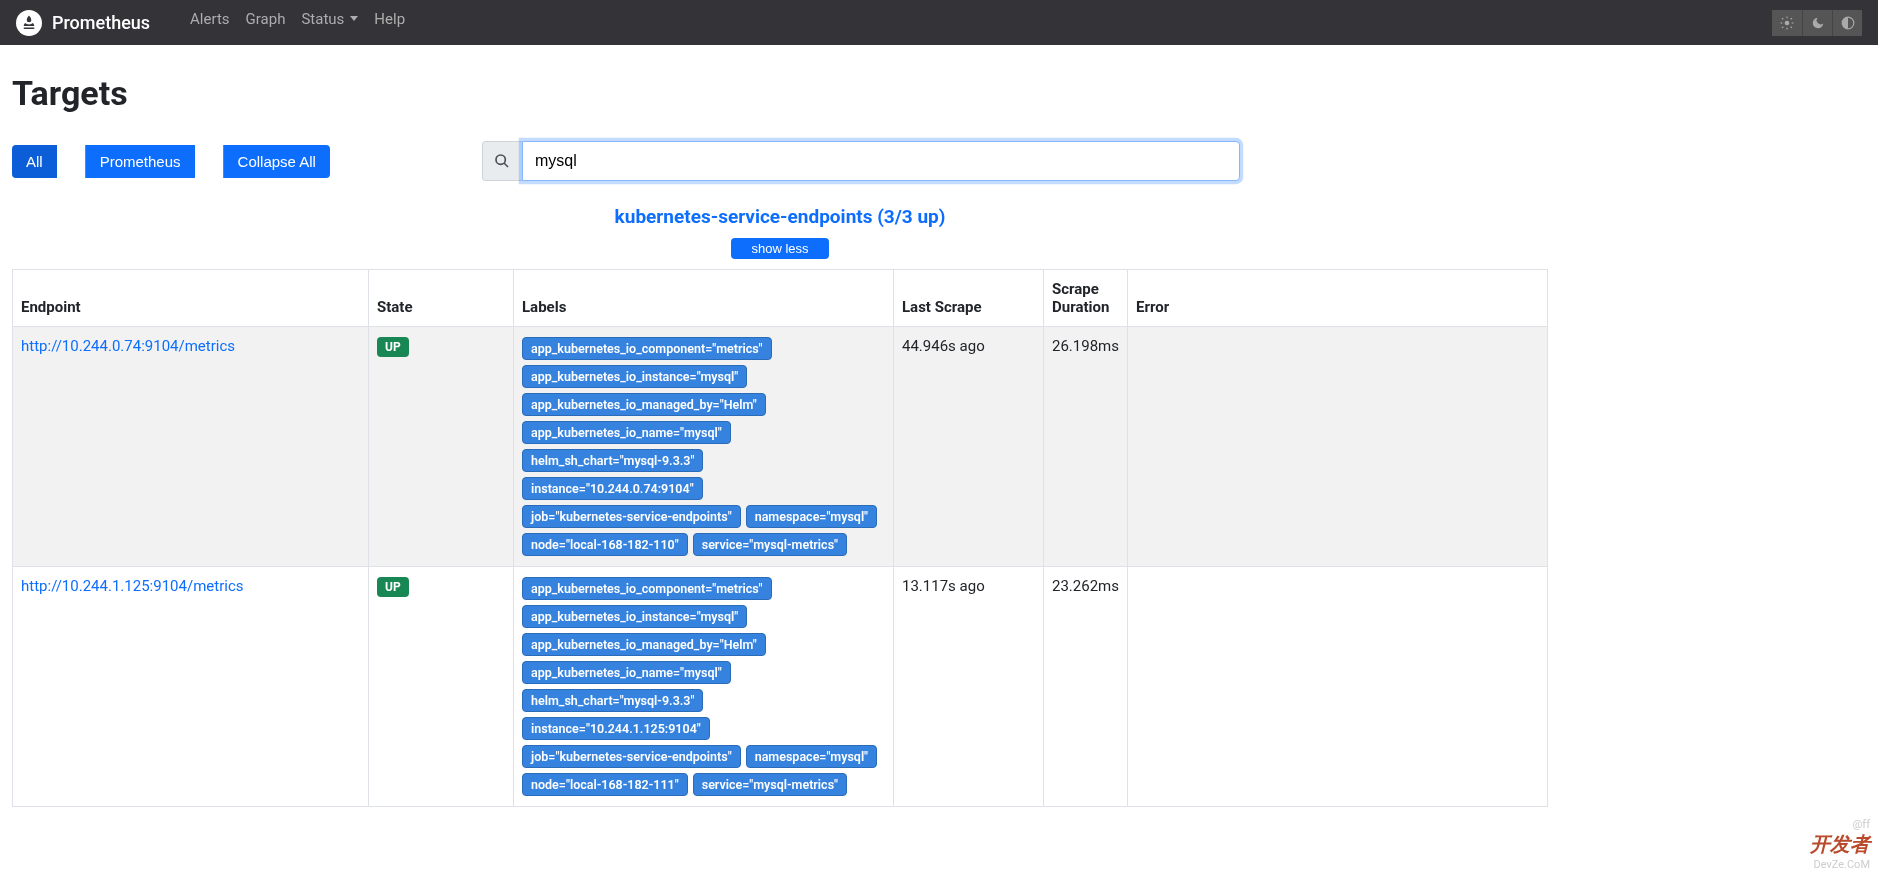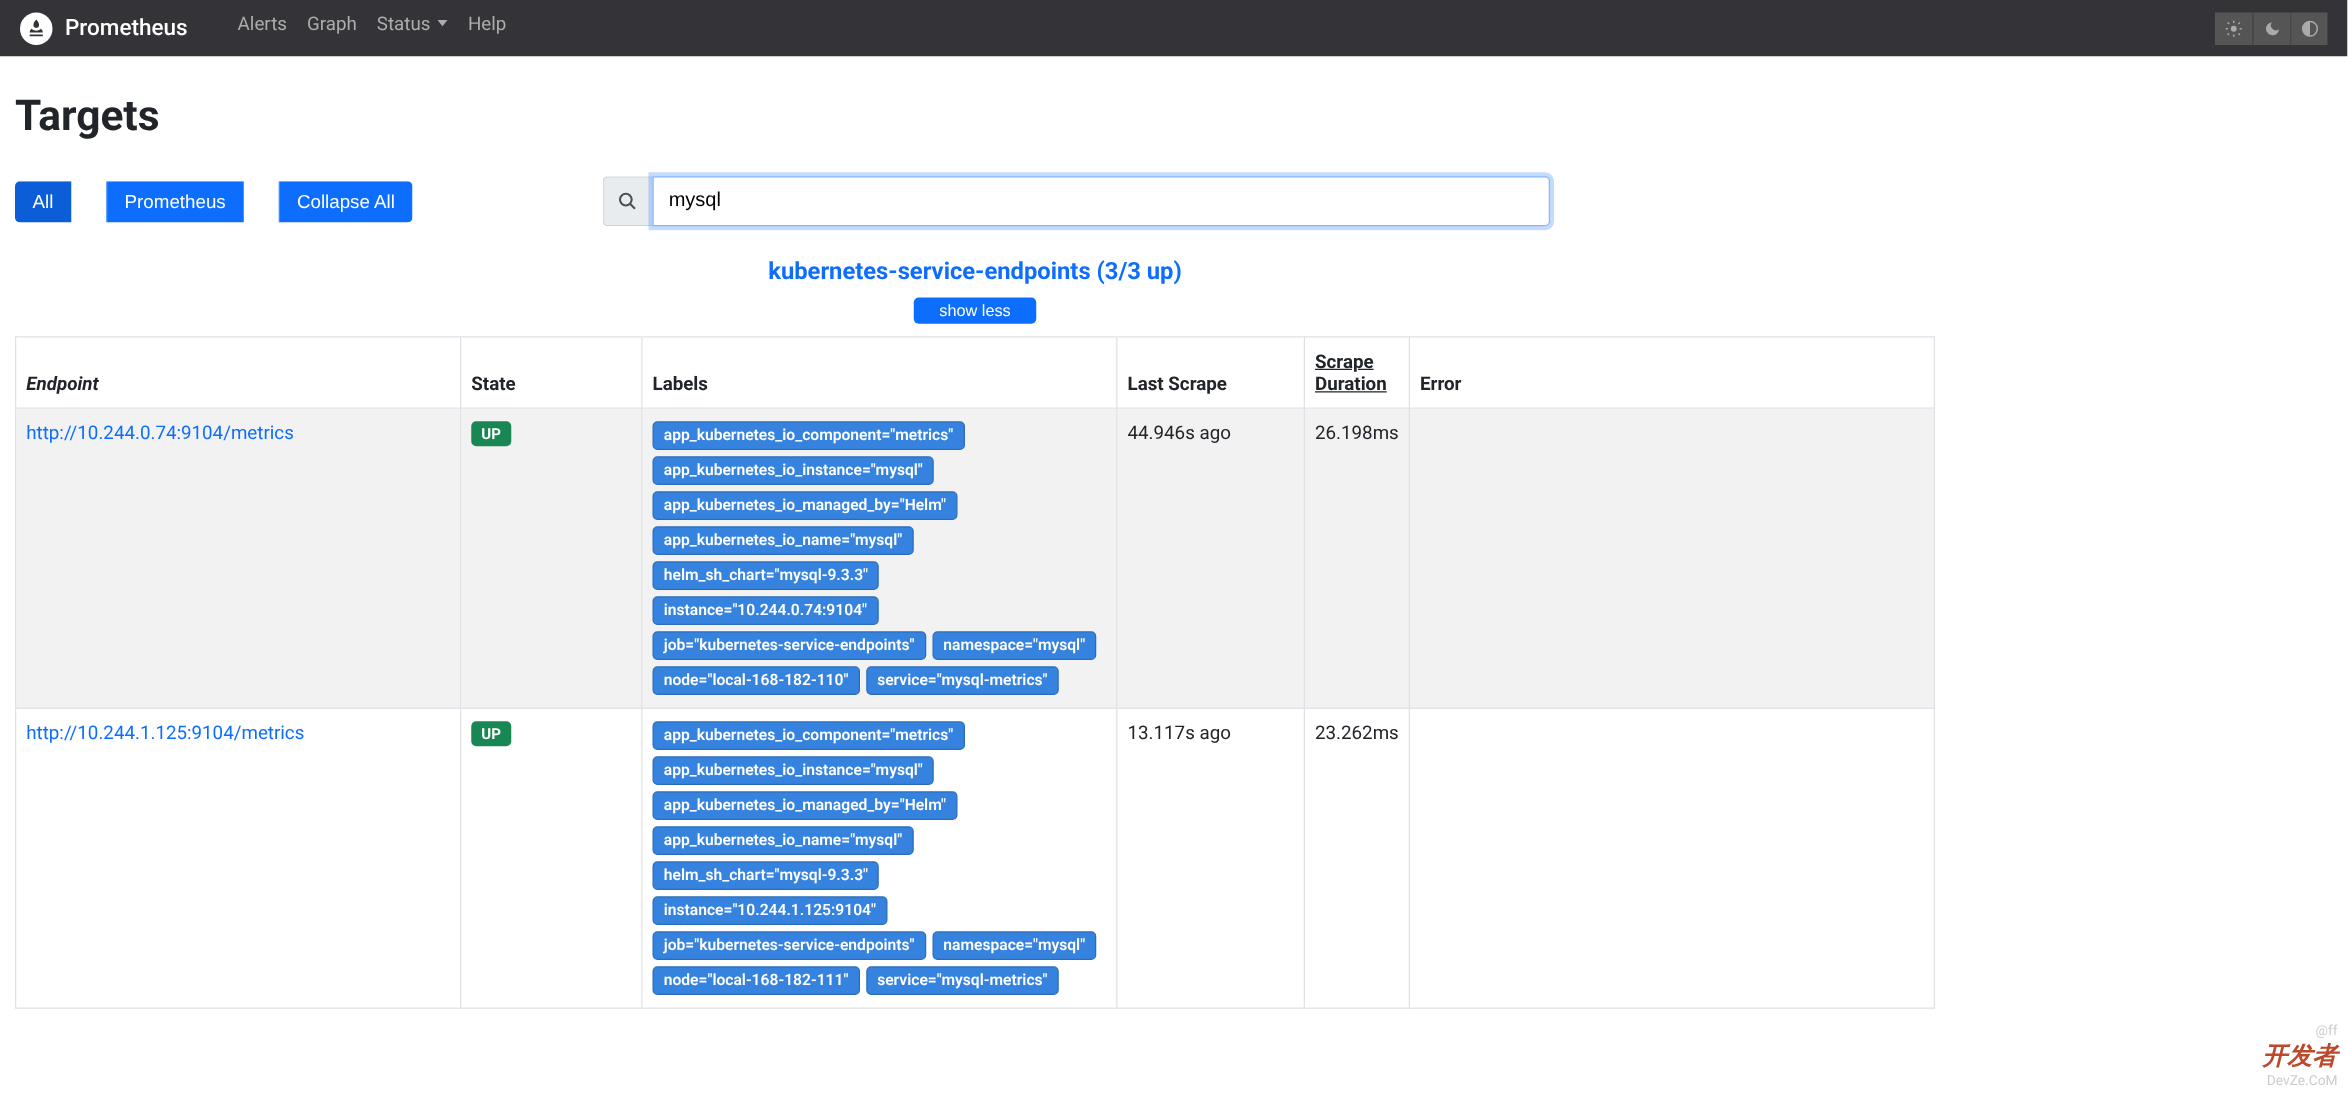--- a/index.html
+++ b/index.html
@@ -25,25 +25,25 @@
     .search-wrap { display: flex; margin-left: 138px; }
     .search-icon-btn { background: #e9ecef; border: 1px solid #ced4da; border-right: none; width: 40px; height: 40px; display: flex; align-items: center; justify-content: center; border-radius: 4px 0 0 4px; color: #495057; }
     .search-input { width: 718px; height: 40px; border: 1px solid #86b7fe; border-radius: 0 4px 4px 0; padding: 0 12px; font-size: 16px; outline: none; box-shadow: 0 0 0 0.2rem rgba(13,110,253,.25); }
     .group-header { display: flex; align-items: center; gap: 10px; margin-bottom: 10px; flex-direction: column; }
     .group-title { color: #0d6efd; font-size: 19px; font-weight: 700; cursor: pointer; }
     .show-less { background: #0d6efd; color: #fff; border: none; border-radius: 4px; padding: 3px 20px; font-size: 13px; cursor: pointer; }
     table.targets { width: 100%; border-collapse: collapse; margin-top: 6px; border: 1px solid #dee2e6; }
     table.targets th { text-align: left; padding: 10px 8px; font-weight: 700; border-bottom: 1px solid #dee2e6; border-right: 1px solid #dee2e6; vertical-align: bottom; background: #fff; font-size: 15px; }
     table.targets td { padding: 10px 8px; border-bottom: 1px solid #dee2e6; border-right: 1px solid #dee2e6; vertical-align: top; font-size: 15px; }
     table.targets tr:nth-child(odd) td { background: #f2f2f2; }
-    .col-endpoint { width: 356px; font-style: italic; }
+    .col-endpoint { width: 356px; }
     .col-state { width: 145px; }
     .col-labels { width: 380px; }
     .col-lastscrape { width: 150px; }
-    .col-duration { width: 80px; text-decoration: underline; }
+    .col-duration { width: 80px; }
     .col-error { }
     .endpoint-link { color: #0d6efd; text-decoration: none; }
     .badge-up { background: #198754; color: #fff; border-radius: 4px; padding: 3px 8px; font-weight: 700; font-size: 12px; display: inline-block; }
     .labels-wrap { display: flex; flex-wrap: wrap; gap: 5px; }
     .label-pill { background: #3683df; color: #fff; border-radius: 4px; padding: 3px 8px; font-size: 12.5px; font-weight: 600; white-space: nowrap; border: 1px solid #2b6cb8; }
     .caret-down { width: 0; height: 0; border-left: 4px solid transparent; border-right: 4px solid transparent; border-top: 5px solid #adadad; display: inline-block; margin-left: 2px; }
     .watermark { position: fixed; right: 8px; bottom: 8px; color: #ccc; font-size: 11px; text-align: right; }
     .watermark .big { color: #b94a2b; font-size: 20px; font-weight: bold; font-style: italic; }
   </style>
 </head>

